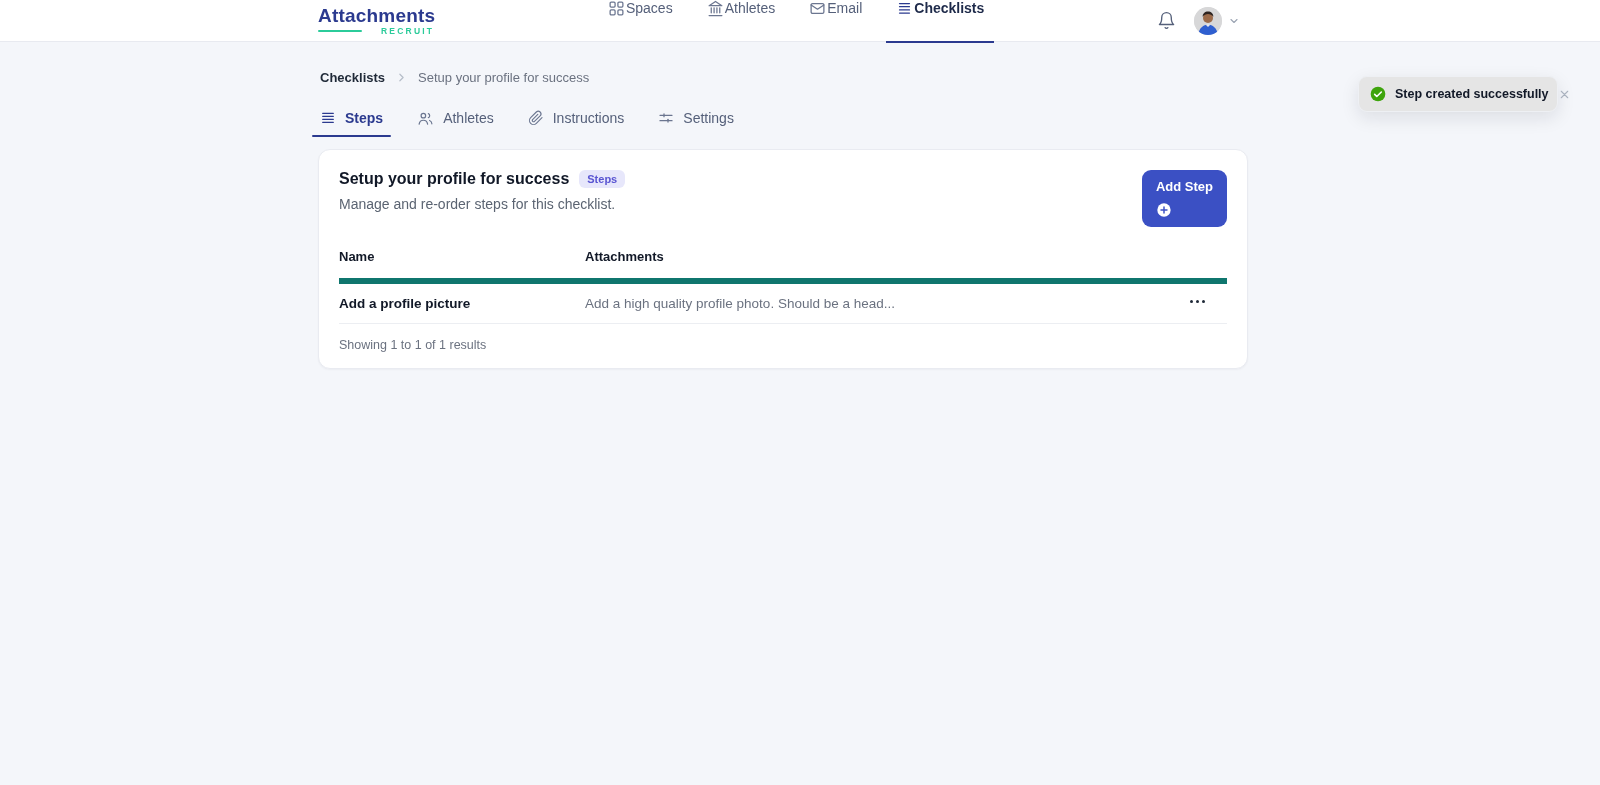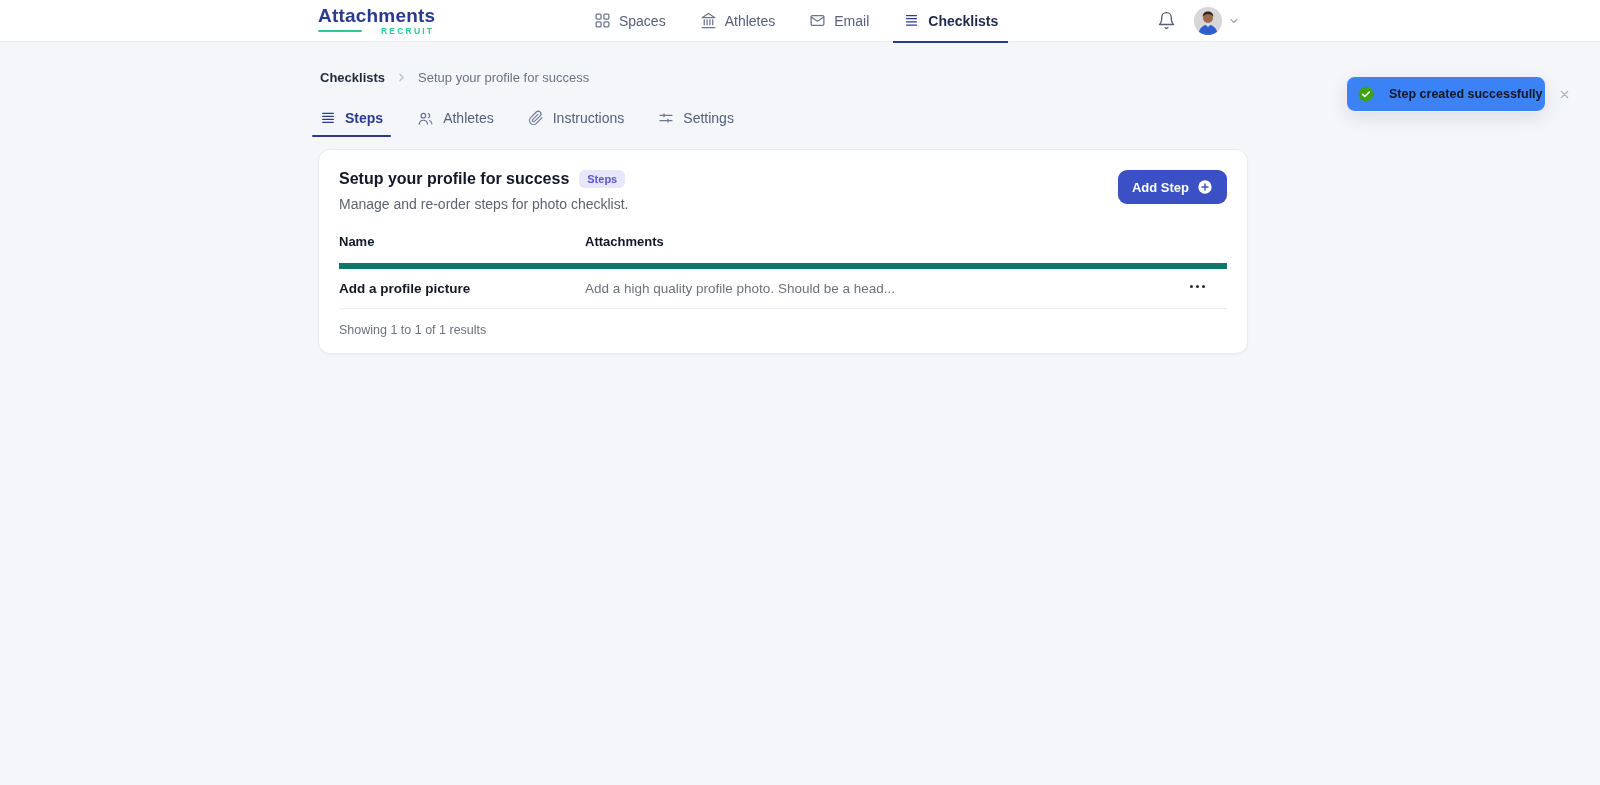--- a/index.html
+++ b/index.html
@@ -18,21 +18,21 @@
     padding:0 360px 0 318px;
     position:relative;
   }
   .brand { display:flex; flex-direction:column; line-height:1; cursor:pointer; }
   .brand-name { font-size:19px; font-weight:bold; color:#2b3a8f; letter-spacing:.2px; }
   .brand-sub { display:flex; align-items:center; gap:19px; margin-top:2px; }
   .brand-rule { height:2px; width:44px; background:#2bcb9a; border-radius:2px; }
   .brand-recruit { font-size:8.5px; font-weight:bold; color:#2bcb9a; letter-spacing:2.2px; }
   .main-nav { display:flex; align-items:center; gap:34px; margin:0 auto; height:42px; }
   .nav-item {
-    display:flex; align-items:center; gap:8px; height:42px; position:relative;
+    display:flex; gap:1px; height:42px; position:relative;
     font-size:14px; color:#55607a; cursor:pointer;
   }
   .nav-item svg { stroke:#6b7690; }
   .nav-item.active { color:#1e2a4a; font-weight:bold; }
   .nav-item.active svg { stroke:#2b3a8f; }
   .nav-item.active::after {
     content:""; position:absolute; left:-10px; right:-10px; bottom:-1px;
     height:2px; background:#2b3a8f;
   }
   .topbar-actions { display:flex; align-items:center; gap:18px; }
@@ -66,46 +66,47 @@
   }
   .card-head { display:flex; align-items:flex-start; justify-content:space-between; }
   .card-title-row { display:flex; align-items:center; gap:10px; }
   .card-title { font-size:16px; font-weight:bold; color:#111827; }
   .badge {
     background:#e7e7fb; color:#5a55d2; font-size:11px; font-weight:bold;
     padding:3px 8px; border-radius:6px;
   }
   .card-subtitle { font-size:14px; color:#5b6472; margin-top:8px; }
   .btn-primary {
-    display:flex; align-items:flex-end; gap:8px;
+    display:flex; align-items:flex-start; gap:8px;
     background:#3b50c4; color:#ffffff; font-size:13px; font-weight:bold;
     border:none; border-radius:9px; padding:9px 14px; cursor:pointer;
     font-family:"Liberation Sans", sans-serif;
+    flex-direction:column;
   }
   
   .table { margin-top:22px; }
   .thead { display:flex; padding:0 0 14px 0; border-bottom:6px solid #0f766e; }
   .th { font-size:13px; font-weight:bold; color:#111827; }
   .th-name { width:246px; }
   .th-instructions { flex:1; }
   .th-actions { width:60px; }
   .trow { display:flex; align-items:flex-start; padding:12px 0; border-bottom:1px solid #eceef2; }
   .td { font-size:13.5px; }
   .td-name { width:246px; font-weight:bold; color:#111827; }
   .td-instructions { flex:1; color:#6b7280; }
   .td-actions { width:60px; display:flex; justify-content:center; }
   .ellipsis-btn { cursor:pointer; display:flex; gap:3px; padding:4px; }
   .ellipsis-btn i { width:3px; height:3px; border-radius:50%; background:#1f2937; display:block; }
   .table-footer { font-size:12.5px; color:#6b7280; padding-top:14px; }
   
   .toast {
-    position:absolute; top:76px; right:54px; width:200px;
-    background:#3b82f6; border:1px solid #eef0f4; border-radius:9px;
+    position:absolute; top:76px; right:42px; width:200px;
+    background:#e5e5e5; border:1px solid #eef0f4; border-radius:9px;
     box-shadow:0 6px 18px rgba(16,24,40,.10);
-    display:flex; align-items:center; gap:15px; padding:9px 11px;
+    display:flex; align-items:center; gap:9px; padding:9px 11px;
   }
   .toast-msg { font-size:12.5px; font-weight:bold; color:#111827; flex:1; white-space:nowrap; }
   .toast-close { cursor:pointer; display:flex; }
   svg { display:block; }
 </style>
 </head>
 <body>
 
 <header class="topbar">
   <div class="brand">
@@ -245,21 +246,21 @@
     </div>
   </div>
 
   <section class="card">
     <div class="card-head">
       <div>
         <div class="card-title-row">
           <span class="card-title">Setup your profile for success</span>
           <span class="badge">Steps</span>
         </div>
-        <div class="card-subtitle">Manage and re-order steps for photo checklist.</div>
+        <div class="card-subtitle">Manage and re-order steps for this checklist.</div>
       </div>
       <button class="btn-primary">
         <span>Add Step</span>
         <span>
           <svg width="16" height="16" viewBox="0 0 24 24">
               <circle cx="12" cy="12" r="10" fill="#ffffff"></circle>
               <path d="M12 7.5v9M7.5 12h9" stroke="#3b50c4" stroke-width="2.2" stroke-linecap="round"></path>
             </svg>
         </span>
       </button>

